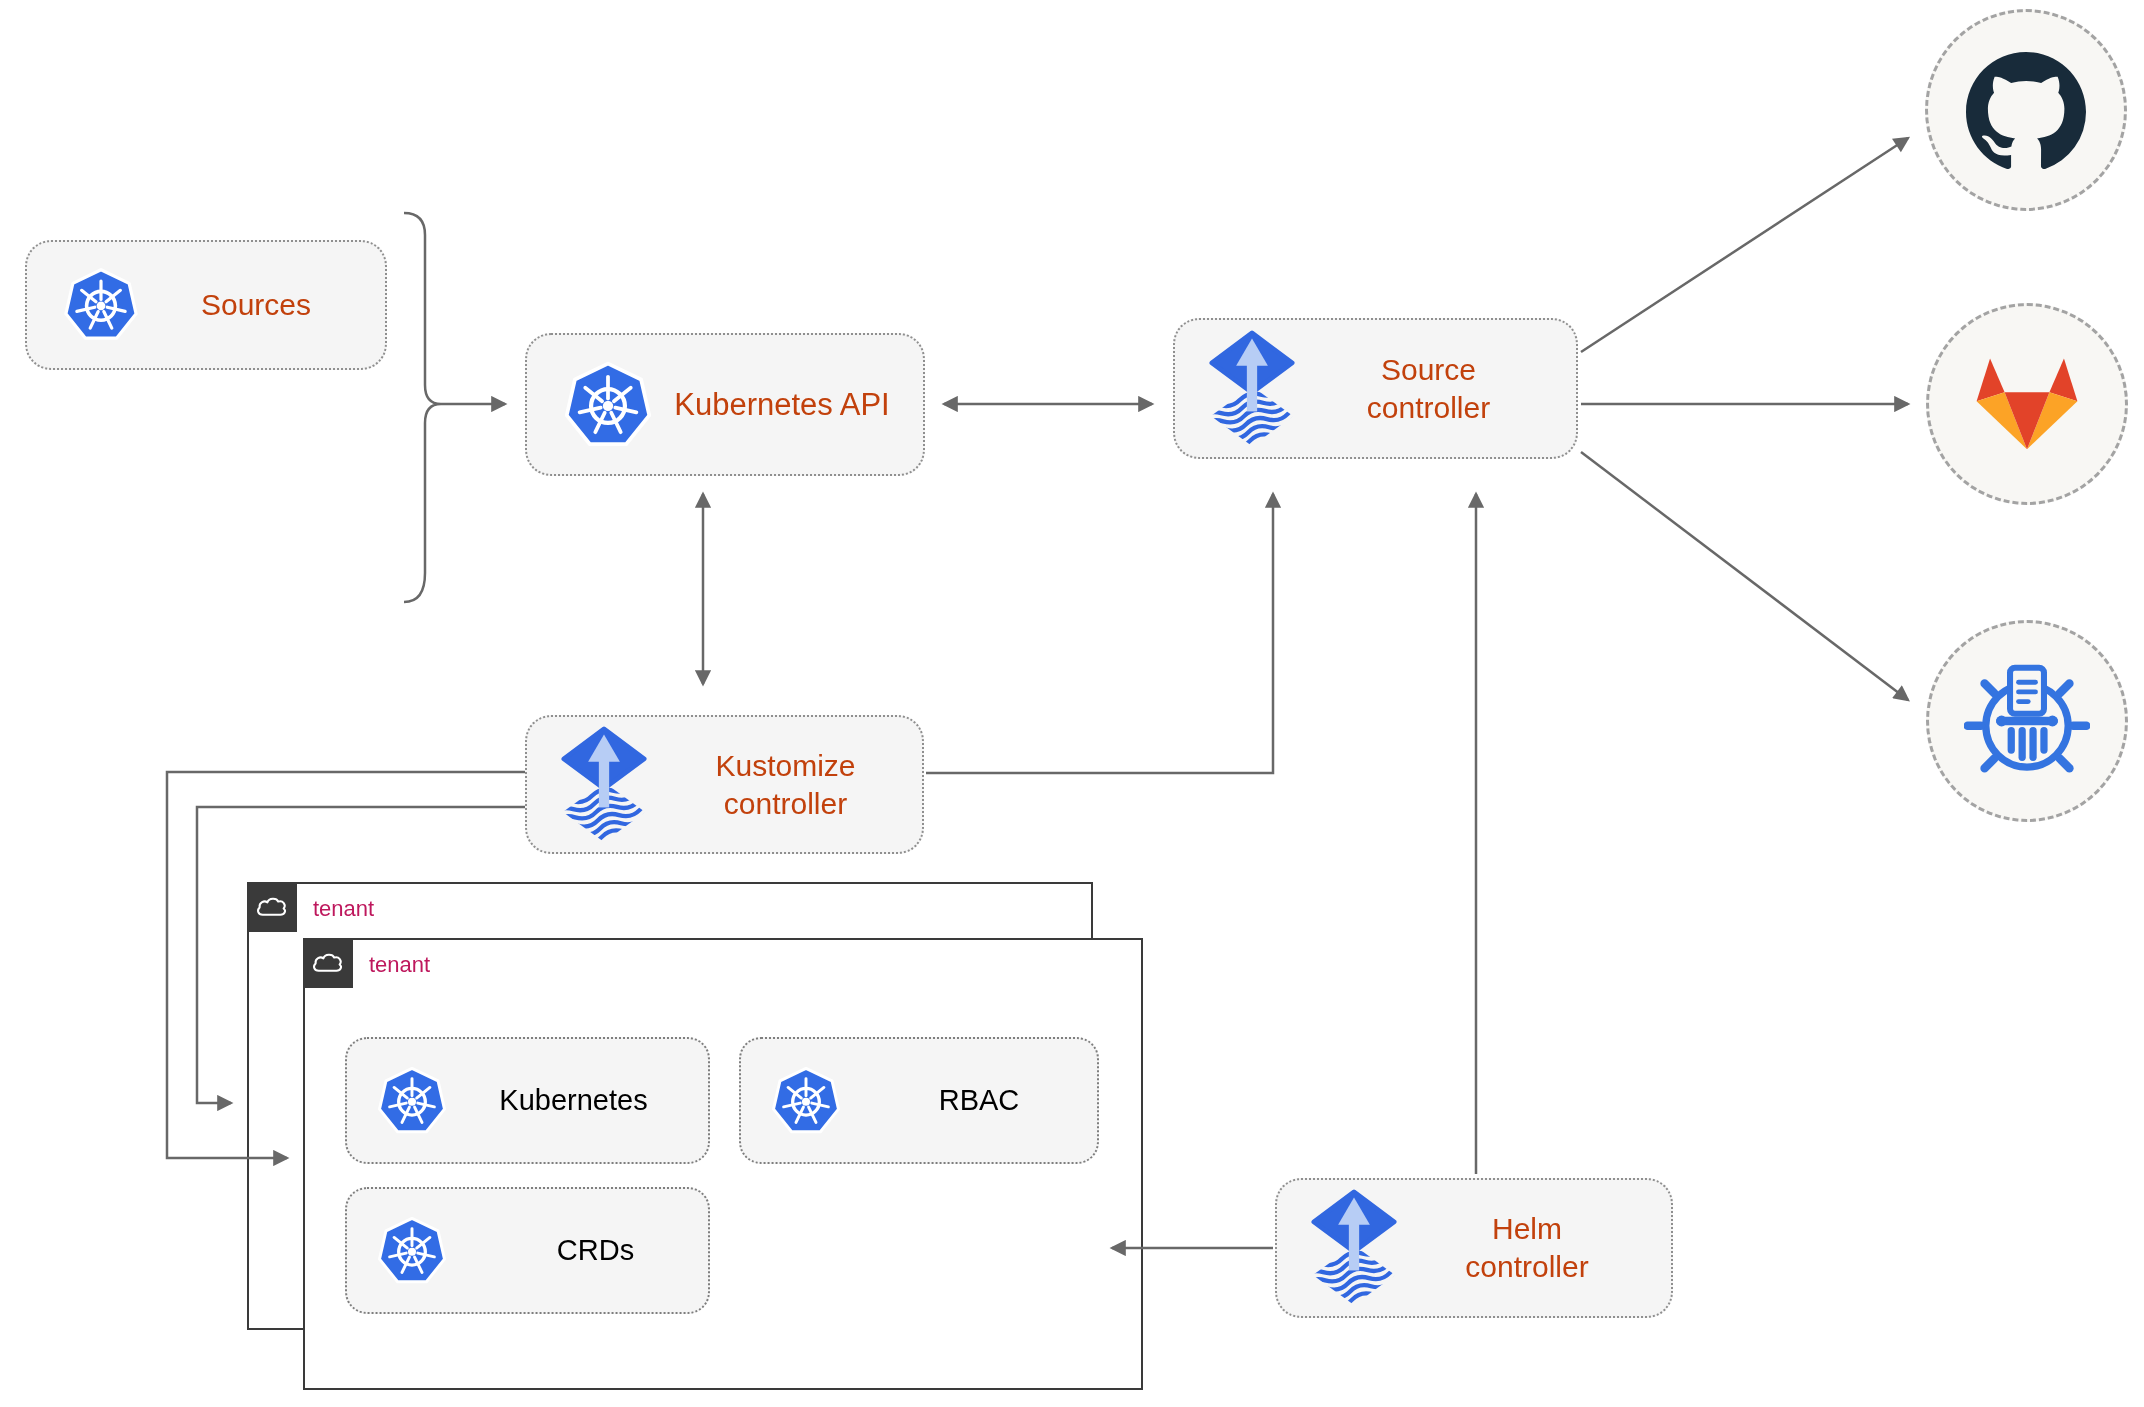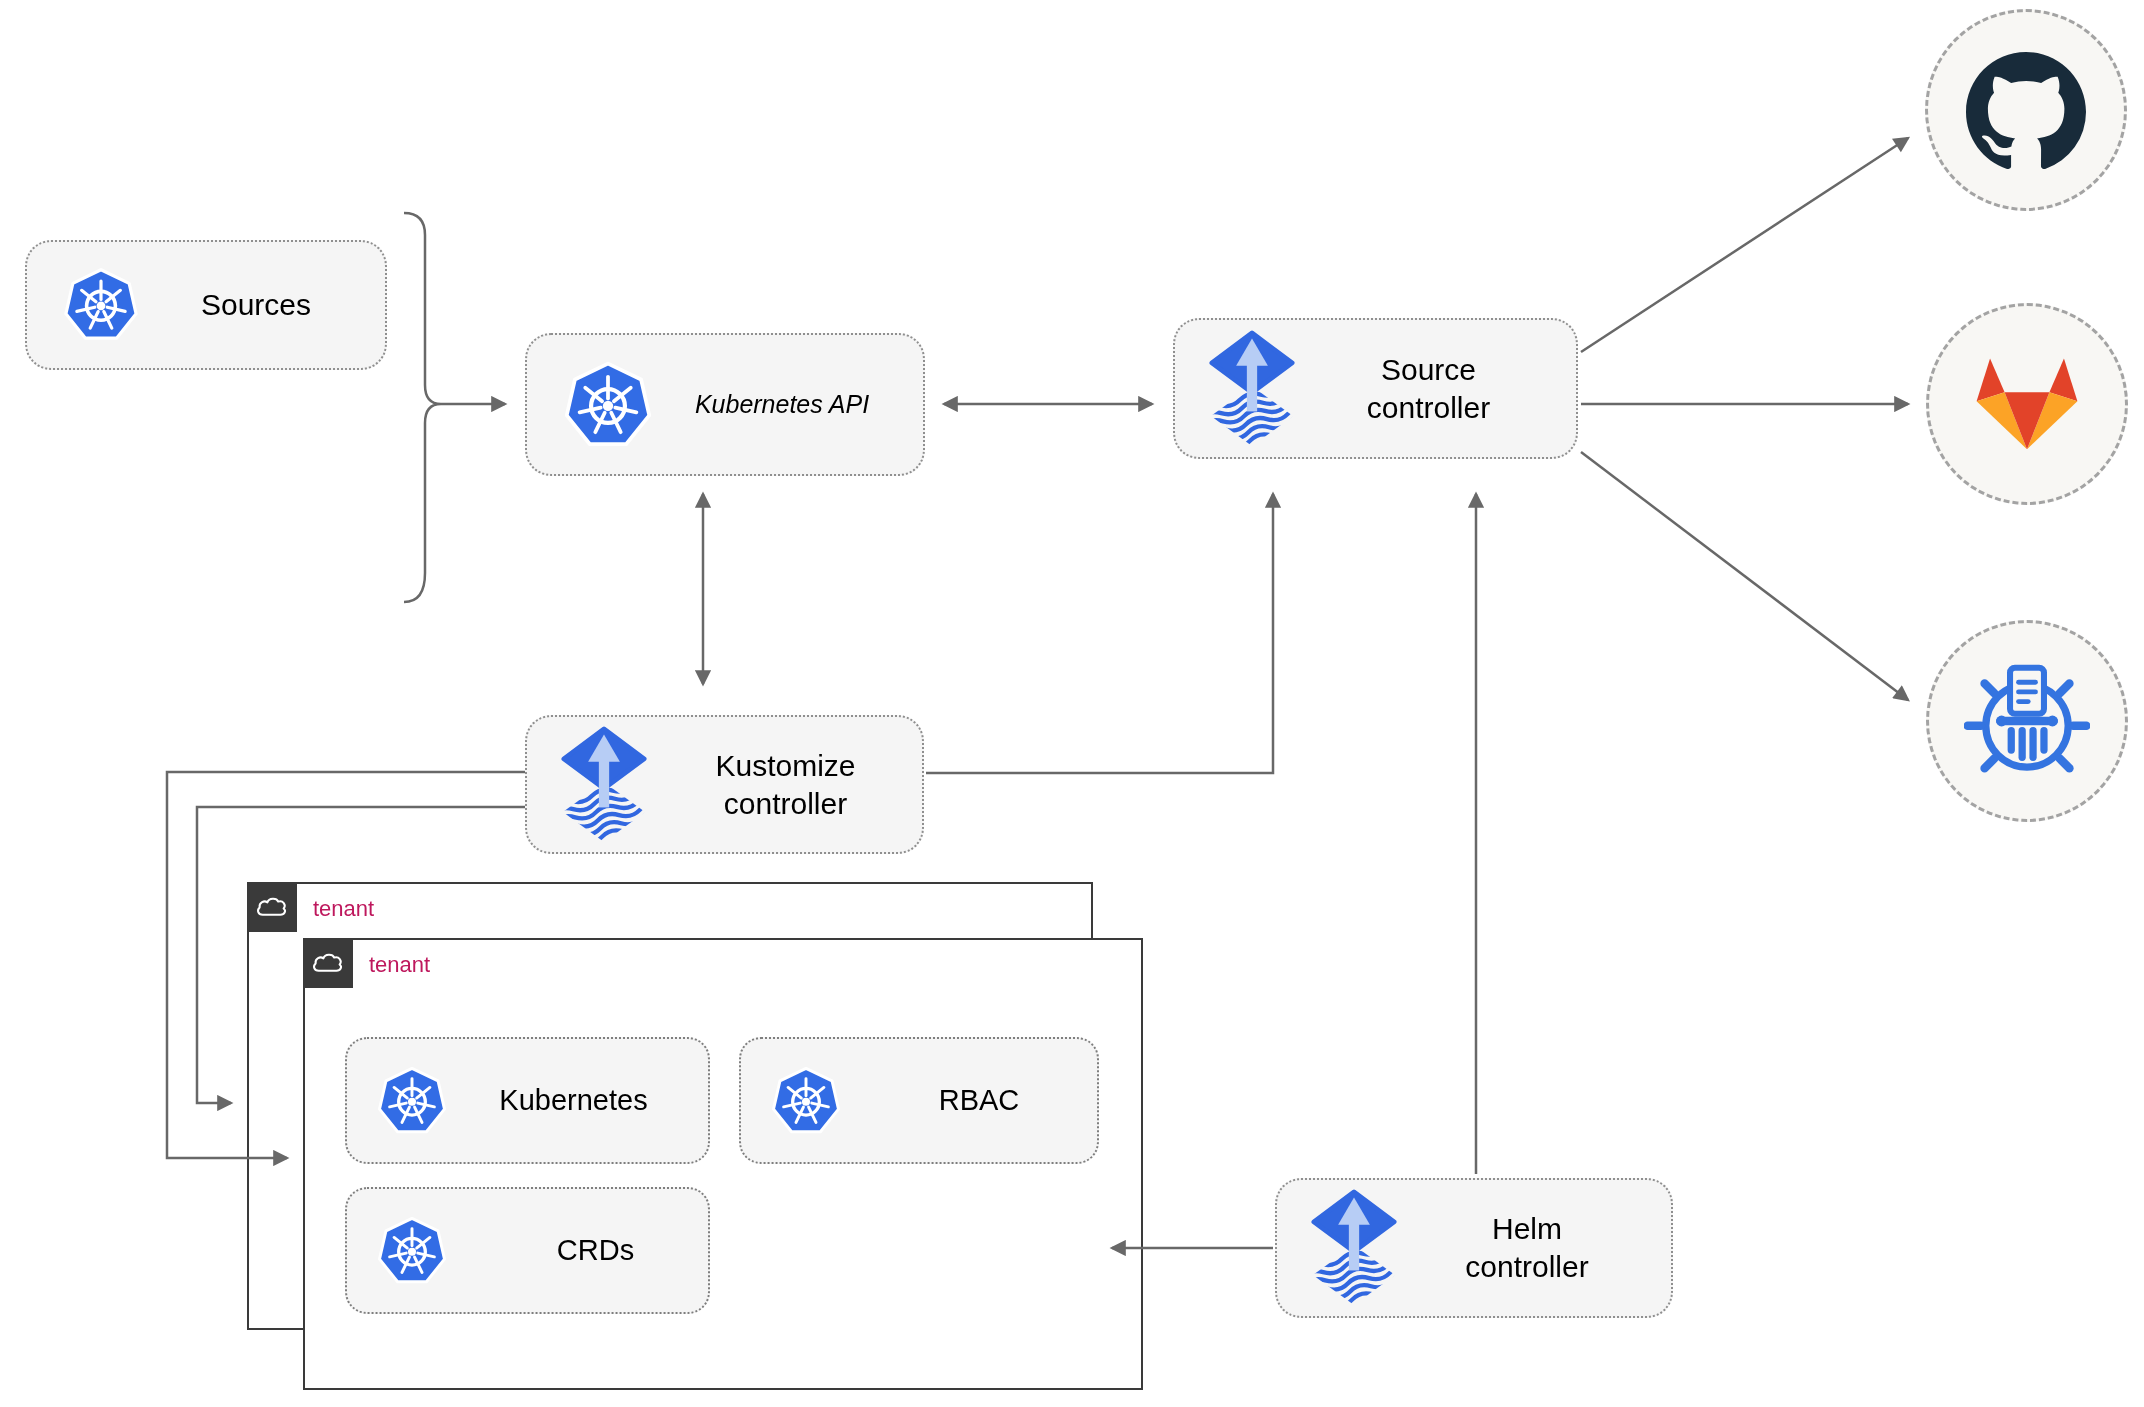--- a/index.html
+++ b/index.html
@@ -5,21 +5,21 @@
   html,body{margin:0;padding:0;background:#ffffff;}
   .canvas{
     position:relative;width:2144px;height:1407px;background:#ffffff;overflow:hidden;
     font-family:"Liberation Sans","DejaVu Sans",sans-serif;color:#000;
   }
   
   .node{
     position:absolute;background:#f5f5f5;border:2px dotted #8f8f8f;border-radius:26px;
     display:flex;align-items:center;box-sizing:border-box;
   }
-  .node .nlabel{flex:1;text-align:center;font-size:30px;color:#000000;padding-right:14px;}
+  .node .nlabel{flex:1;text-align:center;font-size:30px;color:#c2410c;padding-right:14px;}
   .node .nlabel.two{line-height:38px;}
   .node .ic{margin-left:34px;display:flex;align-items:center;}
   
   .rnode{
     position:absolute;background:#f5f5f5;border:2px dotted #7e7e7e;border-radius:22px;
     display:flex;align-items:center;box-sizing:border-box;
   }
   .rnode .nlabel{flex:1;text-align:center;font-size:29px;padding-right:10px;}
   .rnode .ic{margin-left:28px;display:flex;align-items:center;}
   
@@ -157,21 +157,21 @@
     <span class="nlabel">Sources</span>
   </div>
 
 
   <div class="node" style="left:525px;top:333px;width:400px;height:143px;">
     <span class="ic">
       <svg width="94" height="94">
           <use href="#sym-k8s"></use>
         </svg>
     </span>
-    <span class="nlabel" style="font-size:25px;font-style:italic;">Kubernetes API</span>
+    <span class="nlabel" style="font-size:31px;">Kubernetes API</span>
   </div>
 
   <div class="node" style="left:1173px;top:318px;width:405px;height:141px;">
     <span class="ic">
       <svg width="86" height="118">
           <use href="#sym-flux"></use>
         </svg>
     </span>
     <span class="nlabel two">
       <span style="display:block;">Source</span>

